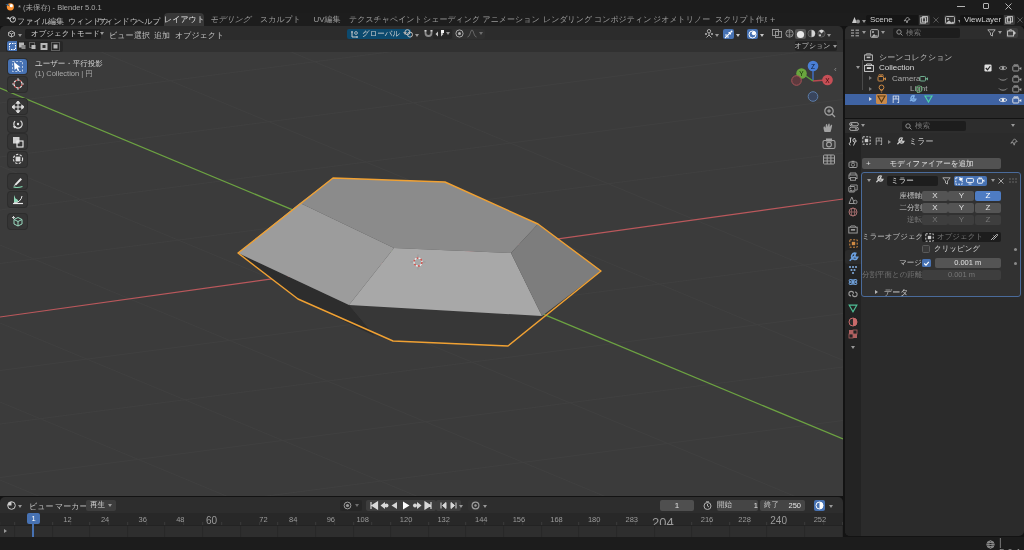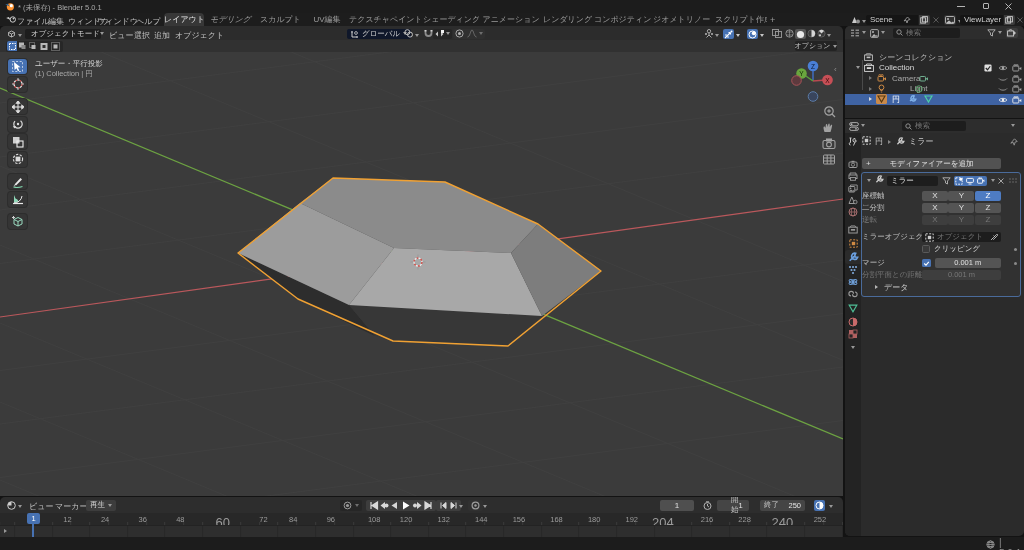--- a/index.html
+++ b/index.html
@@ -8,21 +8,21 @@
 .chev{display:inline-block;width:0;height:0;border-left:2.6px solid transparent;border-right:2.6px solid transparent;border-top:3.4px solid #989898;vertical-align:middle}
 .chevr{display:inline-block;width:0;height:0;border-top:2.6px solid transparent;border-bottom:2.6px solid transparent;border-left:3.4px solid #989898;vertical-align:middle}
 .field{background:#1d1d1d;border-radius:2px;color:#d0d0d0}
 .btn{background:#545454;border-radius:2px;color:#e0e0e0;text-align:center}
 .btn.blue{background:#4e7cc3;color:#fff}
 .btn.dis{background:#3e3e3e;color:#777}
 .tab{position:absolute;top:0px;height:13px;line-height:13px;text-align:center;color:#9c9c9c;font-size:8px;white-space:nowrap;overflow:hidden}
 .tbtn{width:19px;height:15px;background:#353535;border-radius:3px;margin-bottom:2.5px;display:flex;align-items:center;justify-content:center;box-shadow:0 0 0 1px #2d2d2d}
 .tbtn.active{background:#4772b3}
 .prow{display:flex;align-items:center;height:12px;padding-right:10px;position:relative}
-.plabel{width:60px;padding-right:0;color:#c3c3c3;font-size:7.5px;flex:none;white-space:nowrap;overflow:hidden}
+.plabel{width:60px;text-align:right;padding-right:0;color:#c3c3c3;font-size:7.5px;flex:none;white-space:nowrap;overflow:hidden}
 .pxyz{width:25.8px;height:9.5px;line-height:9.5px;font-size:8px;margin-right:0.7px}
 .pdot{width:3px;height:3px;border-radius:50%;background:#8a8a8a;position:absolute;right:3px;top:5px}
 .olrow{height:10.5px;display:flex;align-items:center;font-size:8px;color:#bdbdbd;position:relative;white-space:nowrap}
 .ticon{position:absolute;left:0;width:16px;height:14px;display:flex;align-items:center;justify-content:center}
 </style></head>
 <body>
 
 <div class="abs" style="left:0;top:0;width:1024px;height:13px;background:#1c1c1c">
  <svg class="abs" style="left:5px;top:2px" width="10" height="9" viewBox="0 0 10 9">
       <circle cx="5.4" cy="4.8" r="3.6" fill="#ff9331"></circle>
@@ -105,21 +105,21 @@
         <rect x="2.4" y="2.4" width="3.2" height="3.2" fill="#cfcfcf"></rect>
       </svg>
    <span style="margin-left:3px;font-size:7.5px;color:#d5d5d5;white-space:nowrap">オブジェクトモード</span>
    <span class="chev" style="margin-left:auto"></span>
  </div>
  <span class="abs" style="left:109px;top:3.5px;color:#c5c5c5">ビュー</span>
  <span class="abs" style="left:134px;top:3.5px;color:#c5c5c5">選択</span>
  <span class="abs" style="left:154px;top:3.5px;color:#c5c5c5">追加</span>
  <span class="abs" style="left:175px;top:3.5px;color:#c5c5c5">オブジェクト</span>
 
- <div class="abs row" style="left:347px;top:2.5px;height:10.5px;background:#0f172a;border-radius:2px;padding:0 4px">
+ <div class="abs row" style="left:347px;top:2.5px;height:10.5px;background:#0c4a6e;border-radius:2px;padding:0 4px">
    <svg width="8" height="8" viewBox="0 0 8 8">
         <path d="M1 7 L1 1 M1 7 L7 7" stroke="#ccc" stroke-width="1"></path>
         <path d="M1 1 L0 2.5 L2 2.5 Z M7 7 L5.5 6 L5.5 8 Z" fill="#ccc"></path>
         <circle cx="5" cy="3" r="1.4" fill="none" stroke="#ccc" stroke-width="0.8"></circle>
       </svg>
    <span style="margin-left:3px;font-size:7.5px;color:#d0d0d0">グローバル</span>
       <span class="chev" style="margin-left:3px"></span>
  </div>
  <svg class="abs" style="left:404px;top:3px" width="10" height="9" viewBox="0 0 10 9">
       <circle cx="3.4" cy="3.2" r="2.5" fill="none" stroke="#c0c0c0" stroke-width="1"></circle>
@@ -408,55 +408,55 @@
         <circle cx="4.5" cy="4.5" r="3.4" fill="none" stroke="#9a9a9a" stroke-width="1.2"></circle>
         <circle cx="4.5" cy="4.5" r="1.2" fill="#9a9a9a"></circle>
       </svg>
  </div>
  <span class="chev abs" style="left:483px;top:8px"></span>
  <div class="abs btn" style="left:660px;top:2.5px;width:34px;height:11px;line-height:11px;background:#4f4f4f">1</div>
  <svg class="abs" style="left:703px;top:3.5px" width="9" height="9" viewBox="0 0 9 9">
       <circle cx="4.5" cy="5" r="3.5" fill="none" stroke="#b0b0b0" stroke-width="1"></circle>
       <path d="M4.5 5 L4.5 2.8 M4.5 5 L6 6 M3 0.8 L6 0.8" stroke="#b0b0b0" stroke-width="1"></path>
     </svg>
- <div class="abs btn row" style="left:717px;top:2.5px;width:32px;height:11px;background:#454545;padding:0 14px">
+ <div class="abs btn row" style="left:717px;top:2.5px;width:41px;height:11px;background:#454545;padding:0 0">
       <span style="font-size:7.5px;color:#cbcbcb">開始</span>
       <span style="margin-left:auto;font-size:7.5px;color:#e5e5e5">1</span>
     </div>
  <div class="abs btn row" style="left:760px;top:2.5px;width:45px;height:11px;background:#454545;padding:0 4px">
       <span style="font-size:7.5px;color:#cbcbcb">終了</span>
       <span style="margin-left:auto;font-size:7.5px;color:#e5e5e5">250</span>
     </div>
  <div class="abs" style="left:814px;top:2.5px;width:11px;height:11px;background:#4772b3;border-radius:2px"><svg width="9" height="9" style="margin:1px" viewBox="0 0 9 9">
         <circle cx="4.5" cy="4.5" r="3.5" fill="none" stroke="#fff" stroke-width="1"></circle>
         <path d="M4.5 1 A3.5 3.5 0 0 1 4.5 8 Z" fill="#fff"></path>
       </svg></div>
  <span class="chev abs" style="left:829px;top:8px"></span>
  <div class="abs" style="left:0;top:16px;width:843px;height:12px;background:#282828">
   <div style="position:absolute;left:0;top:9px;width:843px;height:3px;background:repeating-linear-gradient(90deg,#3a3a3a 0 1px,transparent 1px 18.81px);background-position:14.2px 0"></div>
   <span style="position:absolute;left:55.5px;top:2px;width:24px;text-align:center;color:#9b9b9b;font-size:7.5px">12</span>
       <span style="position:absolute;left:93.1px;top:2px;width:24px;text-align:center;color:#9b9b9b;font-size:7.5px">24</span>
       <span style="position:absolute;left:130.7px;top:2px;width:24px;text-align:center;color:#9b9b9b;font-size:7.5px">36</span>
       <span style="position:absolute;left:168.3px;top:2px;width:24px;text-align:center;color:#9b9b9b;font-size:7.5px">48</span>
-      <span style="position:absolute;left:206.0px;top:2px;width:24px;text-align:right;color:#9b9b9b;font-size:13px">60</span>
+      <span style="position:absolute;left:206.0px;top:2px;width:24px;text-align:left;color:#9b9b9b;font-size:10px">60</span>
       <span style="position:absolute;left:243.6px;top:2px;width:24px;text-align:right;color:#9b9b9b;font-size:7.5px">72</span>
       <span style="position:absolute;left:281.2px;top:2px;width:24px;text-align:center;color:#9b9b9b;font-size:7.5px">84</span>
       <span style="position:absolute;left:318.8px;top:2px;width:24px;text-align:center;color:#9b9b9b;font-size:7.5px">96</span>
-      <span style="position:absolute;left:356.4px;top:2px;width:24px;text-align:right;color:#9b9b9b;font-size:7.5px">108</span>
+      <span style="position:absolute;left:356.4px;top:2px;width:24px;text-align:left;color:#9b9b9b;font-size:7.5px">108</span>
       <span style="position:absolute;left:394.1px;top:2px;width:24px;text-align:center;color:#9b9b9b;font-size:7.5px">120</span>
       <span style="position:absolute;left:431.7px;top:2px;width:24px;text-align:center;color:#9b9b9b;font-size:7.5px">132</span>
       <span style="position:absolute;left:469.3px;top:2px;width:24px;text-align:center;color:#9b9b9b;font-size:7.5px">144</span>
       <span style="position:absolute;left:506.9px;top:2px;width:24px;text-align:center;color:#9b9b9b;font-size:7.5px">156</span>
       <span style="position:absolute;left:544.5px;top:2px;width:24px;text-align:center;color:#9b9b9b;font-size:7.5px">168</span>
       <span style="position:absolute;left:582.2px;top:2px;width:24px;text-align:center;color:#9b9b9b;font-size:7.5px">180</span>
-      <span style="position:absolute;left:619.8px;top:2px;width:24px;text-align:center;color:#9b9b9b;font-size:7.5px">192</span>
+      <span style="position:absolute;left:619.8px;top:2px;width:24px;text-align:center;color:#9b9b9b;font-size:7.5px">283</span>
       <span style="position:absolute;left:652px;top:2px;width:24px;text-align:left;color:#9b9b9b;font-size:13px">204</span>
       <span style="position:absolute;left:695.0px;top:2px;width:24px;text-align:center;color:#9b9b9b;font-size:7.5px">216</span>
       <span style="position:absolute;left:732.6px;top:2px;width:24px;text-align:center;color:#9b9b9b;font-size:7.5px">228</span>
-      <span style="position:absolute;left:770.3px;top:2px;width:24px;text-align:center;color:#9b9b9b;font-size:13px">240</span>
+      <span style="position:absolute;left:770.3px;top:2px;width:24px;color:#9b9b9b;font-size:10px">240</span>
       <span style="position:absolute;left:807.9px;top:2px;width:24px;text-align:center;color:#9b9b9b;font-size:7.5px">252</span>
  </div>
  <div class="abs" style="left:0;top:28px;width:843px;height:12px;background:#2e2e2e;border-top:1px solid #232323">
   <div style="position:absolute;left:0;top:0;width:843px;height:12px;background:repeating-linear-gradient(90deg,#272727 0 1px,transparent 1px 37.62px);background-position:14.2px 0"></div>
   <span class="chevr" style="position:absolute;left:4px;top:3px"></span>
  </div>
  <div class="abs" style="left:27px;top:16px;width:13px;height:11px;background:#4772b3;border-radius:2px;color:#fff;font-size:7.5px;text-align:center;line-height:11px;z-index:3">1</div>
  <div class="abs" style="left:32px;top:27px;width:1.5px;height:13px;background:#4772b3;z-index:3"></div>
 </div>
 <div class="abs" style="left:0;top:537px;width:1024px;height:13px;background:#1c1c1c">
@@ -828,18 +828,18 @@
             <path d="M1.2 3.5 L3 5.2 L5.8 1.8" fill="none" stroke="#fff" stroke-width="1.1"></path>
           </svg>
         </span>
    <span class="btn" style="width:66.5px;height:10px;line-height:10px;font-size:7.5px">0.001 m</span>
         <span class="pdot"></span>
   </div>
   <div class="prow">
         <span class="plabel" style="color:#757575">分割平面との距離</span>
         <span class="btn dis" style="width:79px;height:10px;line-height:10px;font-size:7.5px">0.001 m</span>
       </div>
-  <div class="prow" style="">
+  <div class="prow" style="margin-top:5px">
         <span class="chevr" style="margin-left:13px;border-left-color:#b5b5b5"></span>
         <span style="margin-left:6px;color:#d8d8d8;font-size:8px">データ</span>
       </div>
  </div>
 </div>
 
 </body></html>

